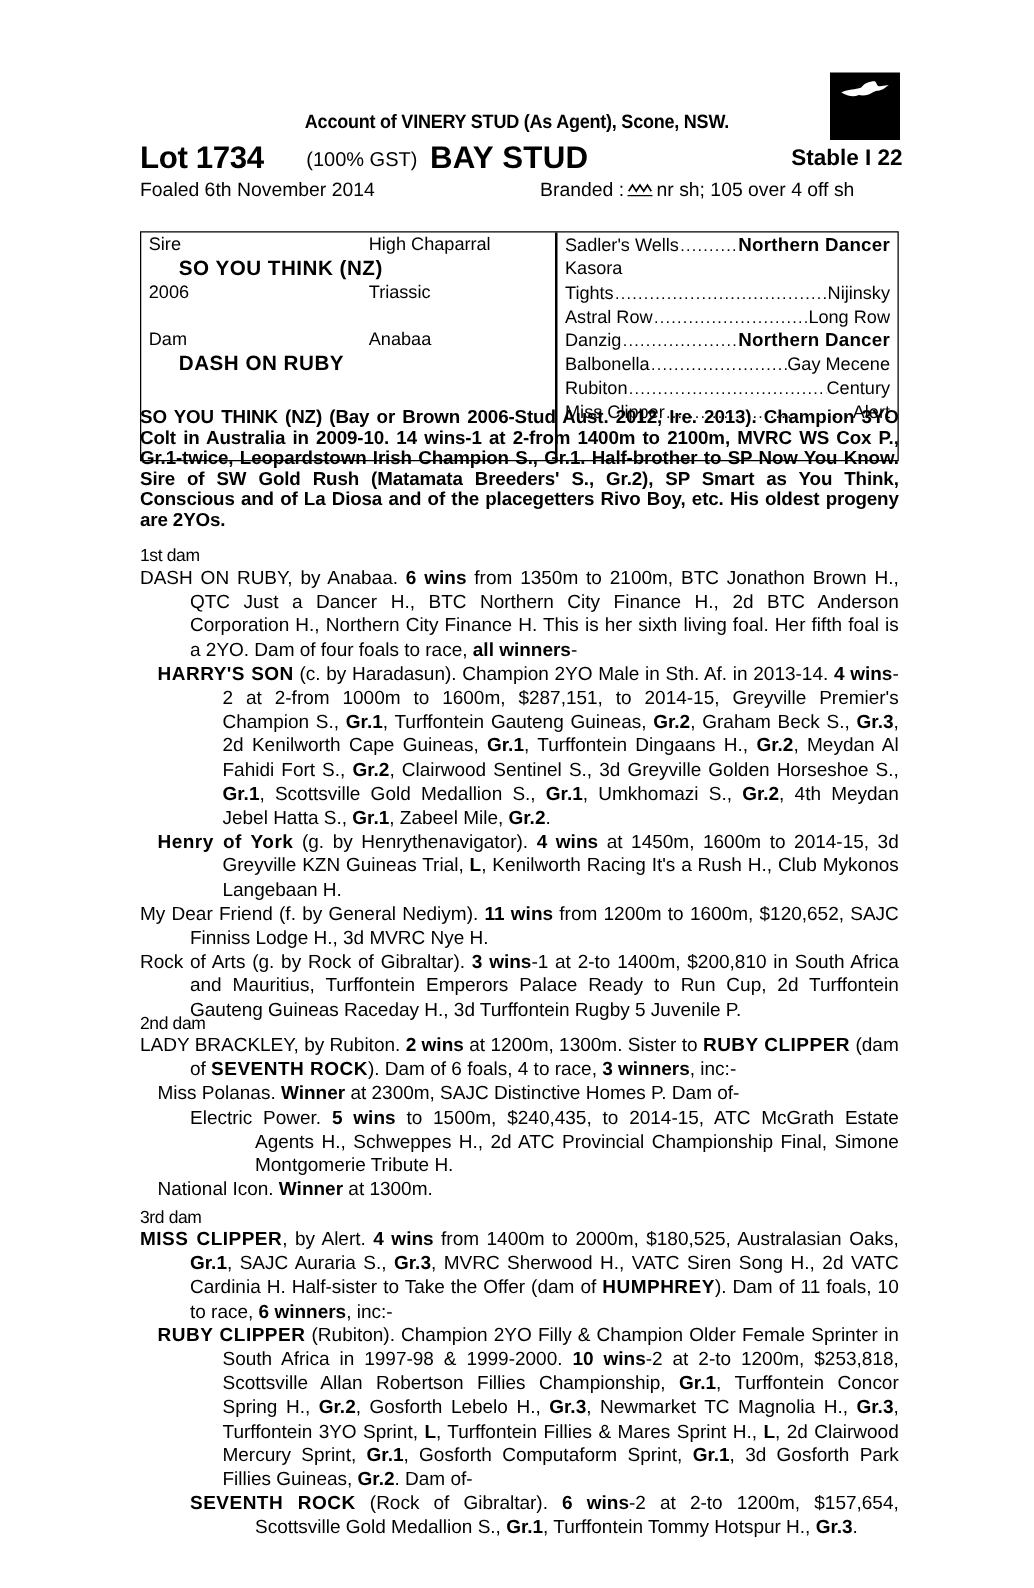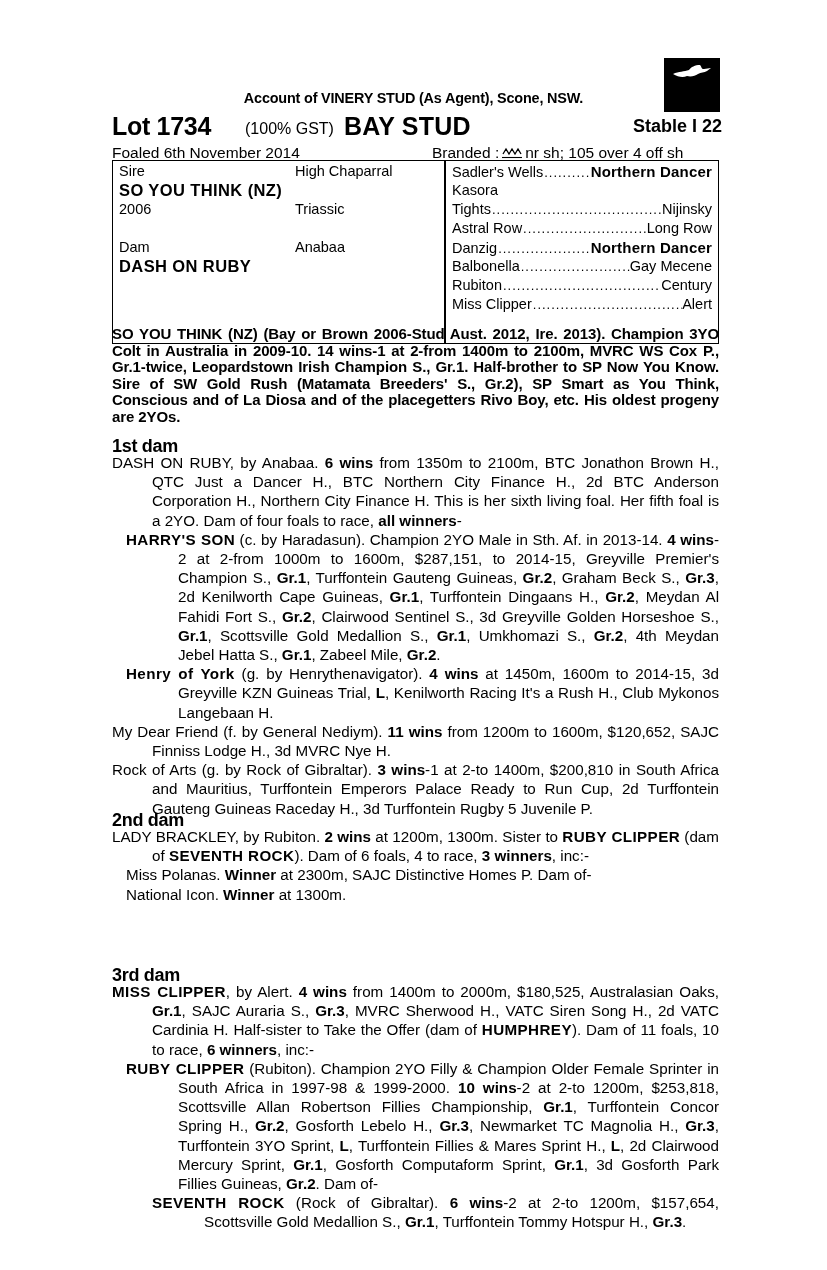--- a/index.html
+++ b/index.html
@@ -132,21 +132,21 @@
     vertical-align: -2px;
     width: 22px;
     height: 13px;
     margin: 0 2px;
   }
 
   
   .ped-table {
     position: absolute;
     left: 112px;
-    top: 160px;
+    top: 185px;
     width: 607px;
     height: 184px;
     border: 1.5px solid #000;
     box-sizing: border-box;
   }
   .ped-divider {
     position: absolute;
     left: 331px;
     top: 0;
     width: 1.5px;
@@ -168,21 +168,21 @@
     left: 0;
     width: 100%;
     height: 19px;
     font-size: 14.5px;
     line-height: 19px;
     white-space: nowrap;
     overflow: hidden;
   }
   .ped-left .gen1 { position: absolute; left: 6px; }
   .ped-left .gen2 { position: absolute; left: 182px; }
-  .ped-left .nm   { font-weight: bold; font-size: 16.5px; letter-spacing: 0.4px; }
+  .ped-left .nm   { font-weight: bold; font-size: 16.5px; letter-spacing: 0.4px; margin-left: 24px; }
   .ped-right .r-row {
     position: absolute;
     left: 6px;
     right: 6px;
     height: 19px;
     line-height: 19px;
     font-size: 14.5px;
     display: flex;
     align-items: baseline;
     white-space: nowrap;
@@ -210,22 +210,22 @@
     font-size: 15px;
     line-height: 16.6px;
     text-align: justify;
     letter-spacing: -0.1px;
   }
 
   
   .dam-head {
     position: absolute;
     left: 112px;
-    font-weight: bold;
-    font-size: 18px;
+    font-weight: normal;
+    font-size: 14px;
     letter-spacing: -0.3px;
   }
   .dam-block {
     position: absolute;
     left: 112px;
     width: 607px;
     font-size: 15.2px;
     line-height: 19.2px;
   }
   .entry {
@@ -358,20 +358,21 @@
         <div class="entry ind-1"><span>DASH ON RUBY, by Anabaa. </span><span class="b">6 wins</span><span> from 1350m to 2100m, BTC Jonathon Brown H., QTC Just a Dancer H., BTC Northern City Finance H., 2d BTC Anderson Corporation H., Northern City Finance H. This is her sixth living foal. Her fifth foal is a 2YO. Dam of four foals to race, </span><span class="b">all winners</span><span>-</span></div>
         <div class="entry ind-2"><span class="bn">HARRY'S SON</span><span> (c. by Haradasun). Champion 2YO Male in Sth. Af. in 2013-14. </span><span class="b">4 wins</span><span>-2 at 2-from 1000m to 1600m, $287,151, to 2014-15, Greyville Premier's Champion S., </span><span class="b">Gr.1</span><span>, Turffontein Gauteng Guineas, </span><span class="b">Gr.2</span><span>, Graham Beck S., </span><span class="b">Gr.3</span><span>, 2d Kenilworth Cape Guineas, </span><span class="b">Gr.1</span><span>, Turffontein Dingaans H., </span><span class="b">Gr.2</span><span>, Meydan Al Fahidi Fort S., </span><span class="b">Gr.2</span><span>, Clairwood Sentinel S., 3d Greyville Golden Horseshoe S., </span><span class="b">Gr.1</span><span>, Scottsville Gold Medallion S., </span><span class="b">Gr.1</span><span>, Umkhomazi S., </span><span class="b">Gr.2</span><span>, 4th Meydan Jebel Hatta S., </span><span class="b">Gr.1</span><span>, Zabeel Mile, </span><span class="b">Gr.2</span><span>.</span></div>
         <div class="entry ind-2"><span class="bn">Henry of York</span><span> (g. by Henrythenavigator). </span><span class="b">4 wins</span><span> at 1450m, 1600m to 2014-15, 3d Greyville KZN Guineas Trial, </span><span class="b">L</span><span>, Kenilworth Racing It's a Rush H., Club Mykonos Langebaan H.</span></div>
         <div class="entry ind-1"><span>My Dear Friend (f. by General Nediym). </span><span class="b">11 wins</span><span> from 1200m to 1600m, $120,652, SAJC Finniss Lodge H., 3d MVRC Nye H.</span></div>
         <div class="entry ind-1"><span>Rock of Arts (g. by Rock of Gibraltar). </span><span class="b">3 wins</span><span>-1 at 2-to 1400m, $200,810 in South Africa and Mauritius, Turffontein Emperors Palace Ready to Run Cup, 2d Turffontein Gauteng Guineas Raceday H., 3d Turffontein Rugby 5 Juvenile P.</span></div>
       </div>
       <div class="dam-head" style="top: 810px;">2nd dam</div>
       <div class="dam-block" style="top: 827px;">
         <div class="entry ind-1"><span>LADY BRACKLEY, by Rubiton. </span><span class="b">2 wins</span><span> at 1200m, 1300m. Sister to </span><span class="bn">RUBY CLIPPER</span><span> (dam of </span><span class="bn">SEVENTH ROCK</span><span>). Dam of 6 foals, 4 to race, </span><span class="b">3 winners</span><span>, inc:-</span></div>
         <div class="entry ind-2"><span>Miss Polanas. </span><span class="b">Winner</span><span> at 2300m, SAJC Distinctive Homes P. Dam of-</span></div>
+        <div class="entry ind-3"><span>Electric Power. </span><span class="b">5 wins</span><span> to 1500m, $240,435, to 2014-15, ATC McGrath Estate Agents H., Schweppes H., 2d ATC Provincial Championship Final, Simone Montgomerie Tribute H.</span></div>
         <div class="entry ind-2"><span>National Icon. </span><span class="b">Winner</span><span> at 1300m.</span></div>
       </div>
       <div class="dam-head" style="top: 965px;">3rd dam</div>
       <div class="dam-block" style="top: 982px;">
         <div class="entry ind-1"><span class="bn">MISS CLIPPER</span><span>, by Alert. </span><span class="b">4 wins</span><span> from 1400m to 2000m, $180,525, Australasian Oaks, </span><span class="b">Gr.1</span><span>, SAJC Auraria S., </span><span class="b">Gr.3</span><span>, MVRC Sherwood H., VATC Siren Song H., 2d VATC Cardinia H. Half-sister to Take the Offer (dam of </span><span class="bn">HUMPHREY</span><span>). Dam of 11 foals, 10 to race, </span><span class="b">6 winners</span><span>, inc:-</span></div>
         <div class="entry ind-2"><span class="bn">RUBY CLIPPER</span><span> (Rubiton). Champion 2YO Filly &amp; Champion Older Female Sprinter in South Africa in 1997-98 &amp; 1999-2000. </span><span class="b">10 wins</span><span>-2 at 2-to 1200m, $253,818, Scottsville Allan Robertson Fillies Championship, </span><span class="b">Gr.1</span><span>, Turffontein Concor Spring H., </span><span class="b">Gr.2</span><span>, Gosforth Lebelo H., </span><span class="b">Gr.3</span><span>, Newmarket TC Magnolia H., </span><span class="b">Gr.3</span><span>, Turffontein 3YO Sprint, </span><span class="b">L</span><span>, Turffontein Fillies &amp; Mares Sprint H., </span><span class="b">L</span><span>, 2d Clairwood Mercury Sprint, </span><span class="b">Gr.1</span><span>, Gosforth Computaform Sprint, </span><span class="b">Gr.1</span><span>, 3d Gosforth Park Fillies Guineas, </span><span class="b">Gr.2</span><span>. Dam of-</span></div>
         <div class="entry ind-3"><span class="bn">SEVENTH ROCK</span><span> (Rock of Gibraltar). </span><span class="b">6 wins</span><span>-2 at 2-to 1200m, $157,654, Scottsville Gold Medallion S., </span><span class="b">Gr.1</span><span>, Turffontein Tommy Hotspur H., </span><span class="b">Gr.3</span><span>.</span></div>
       </div>
     </div>
 

